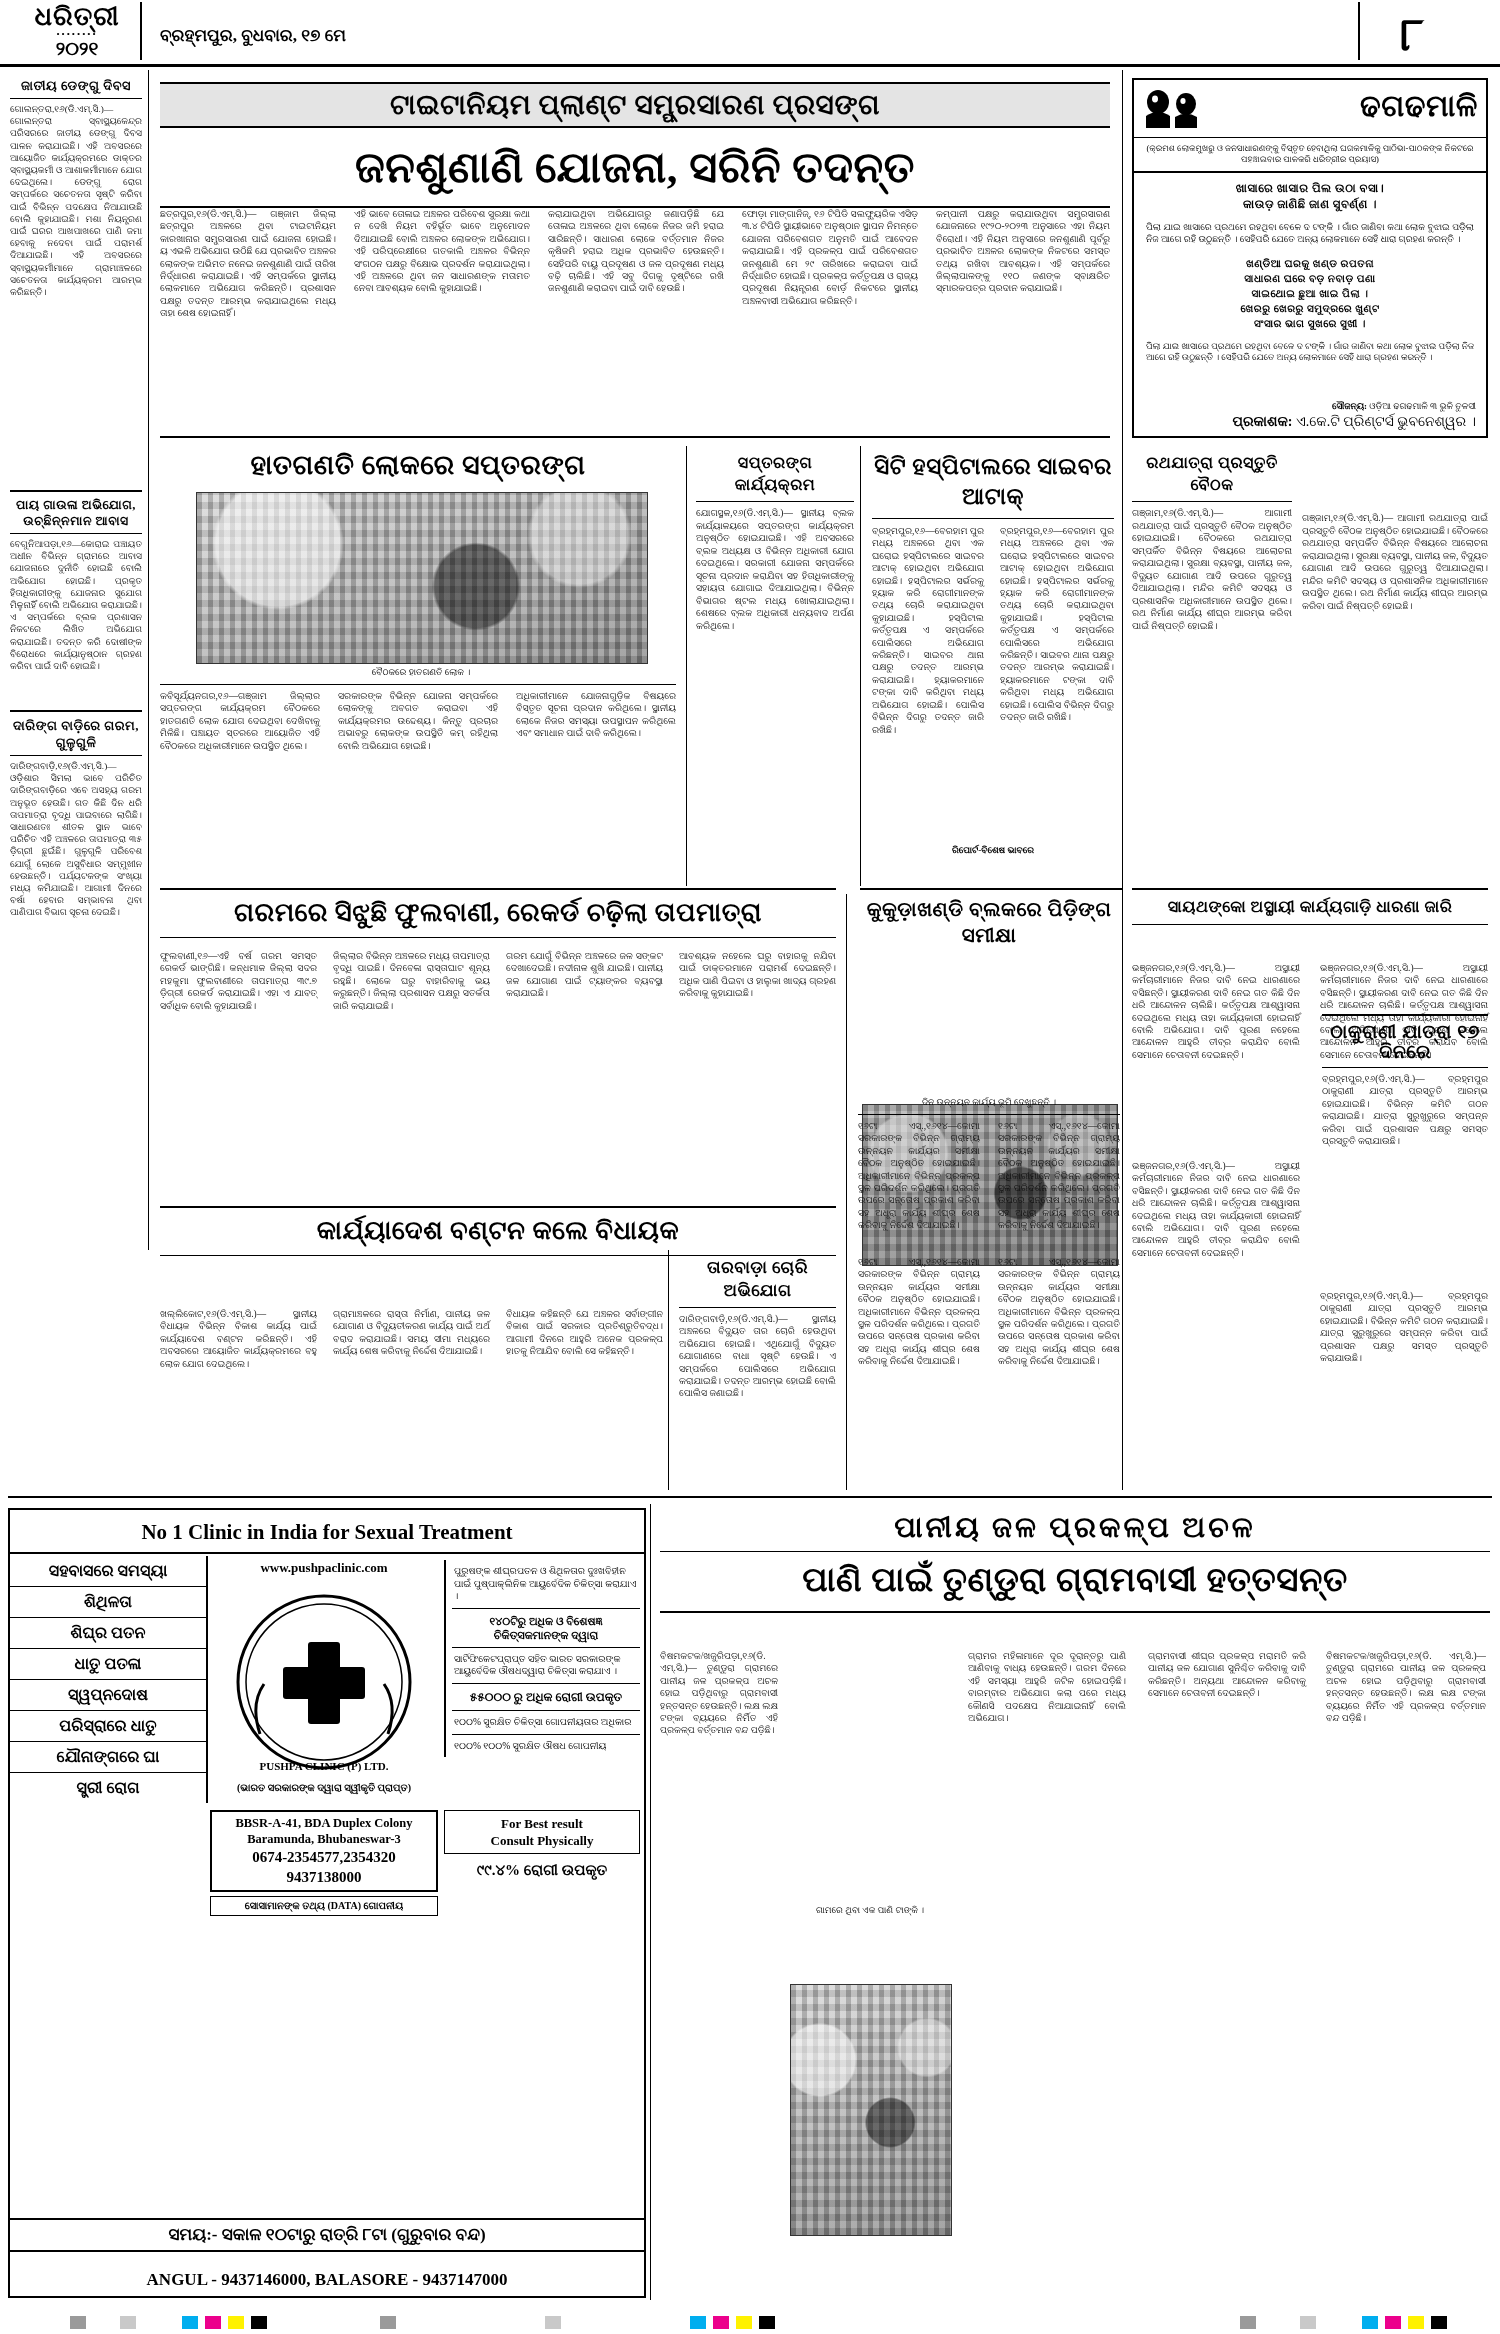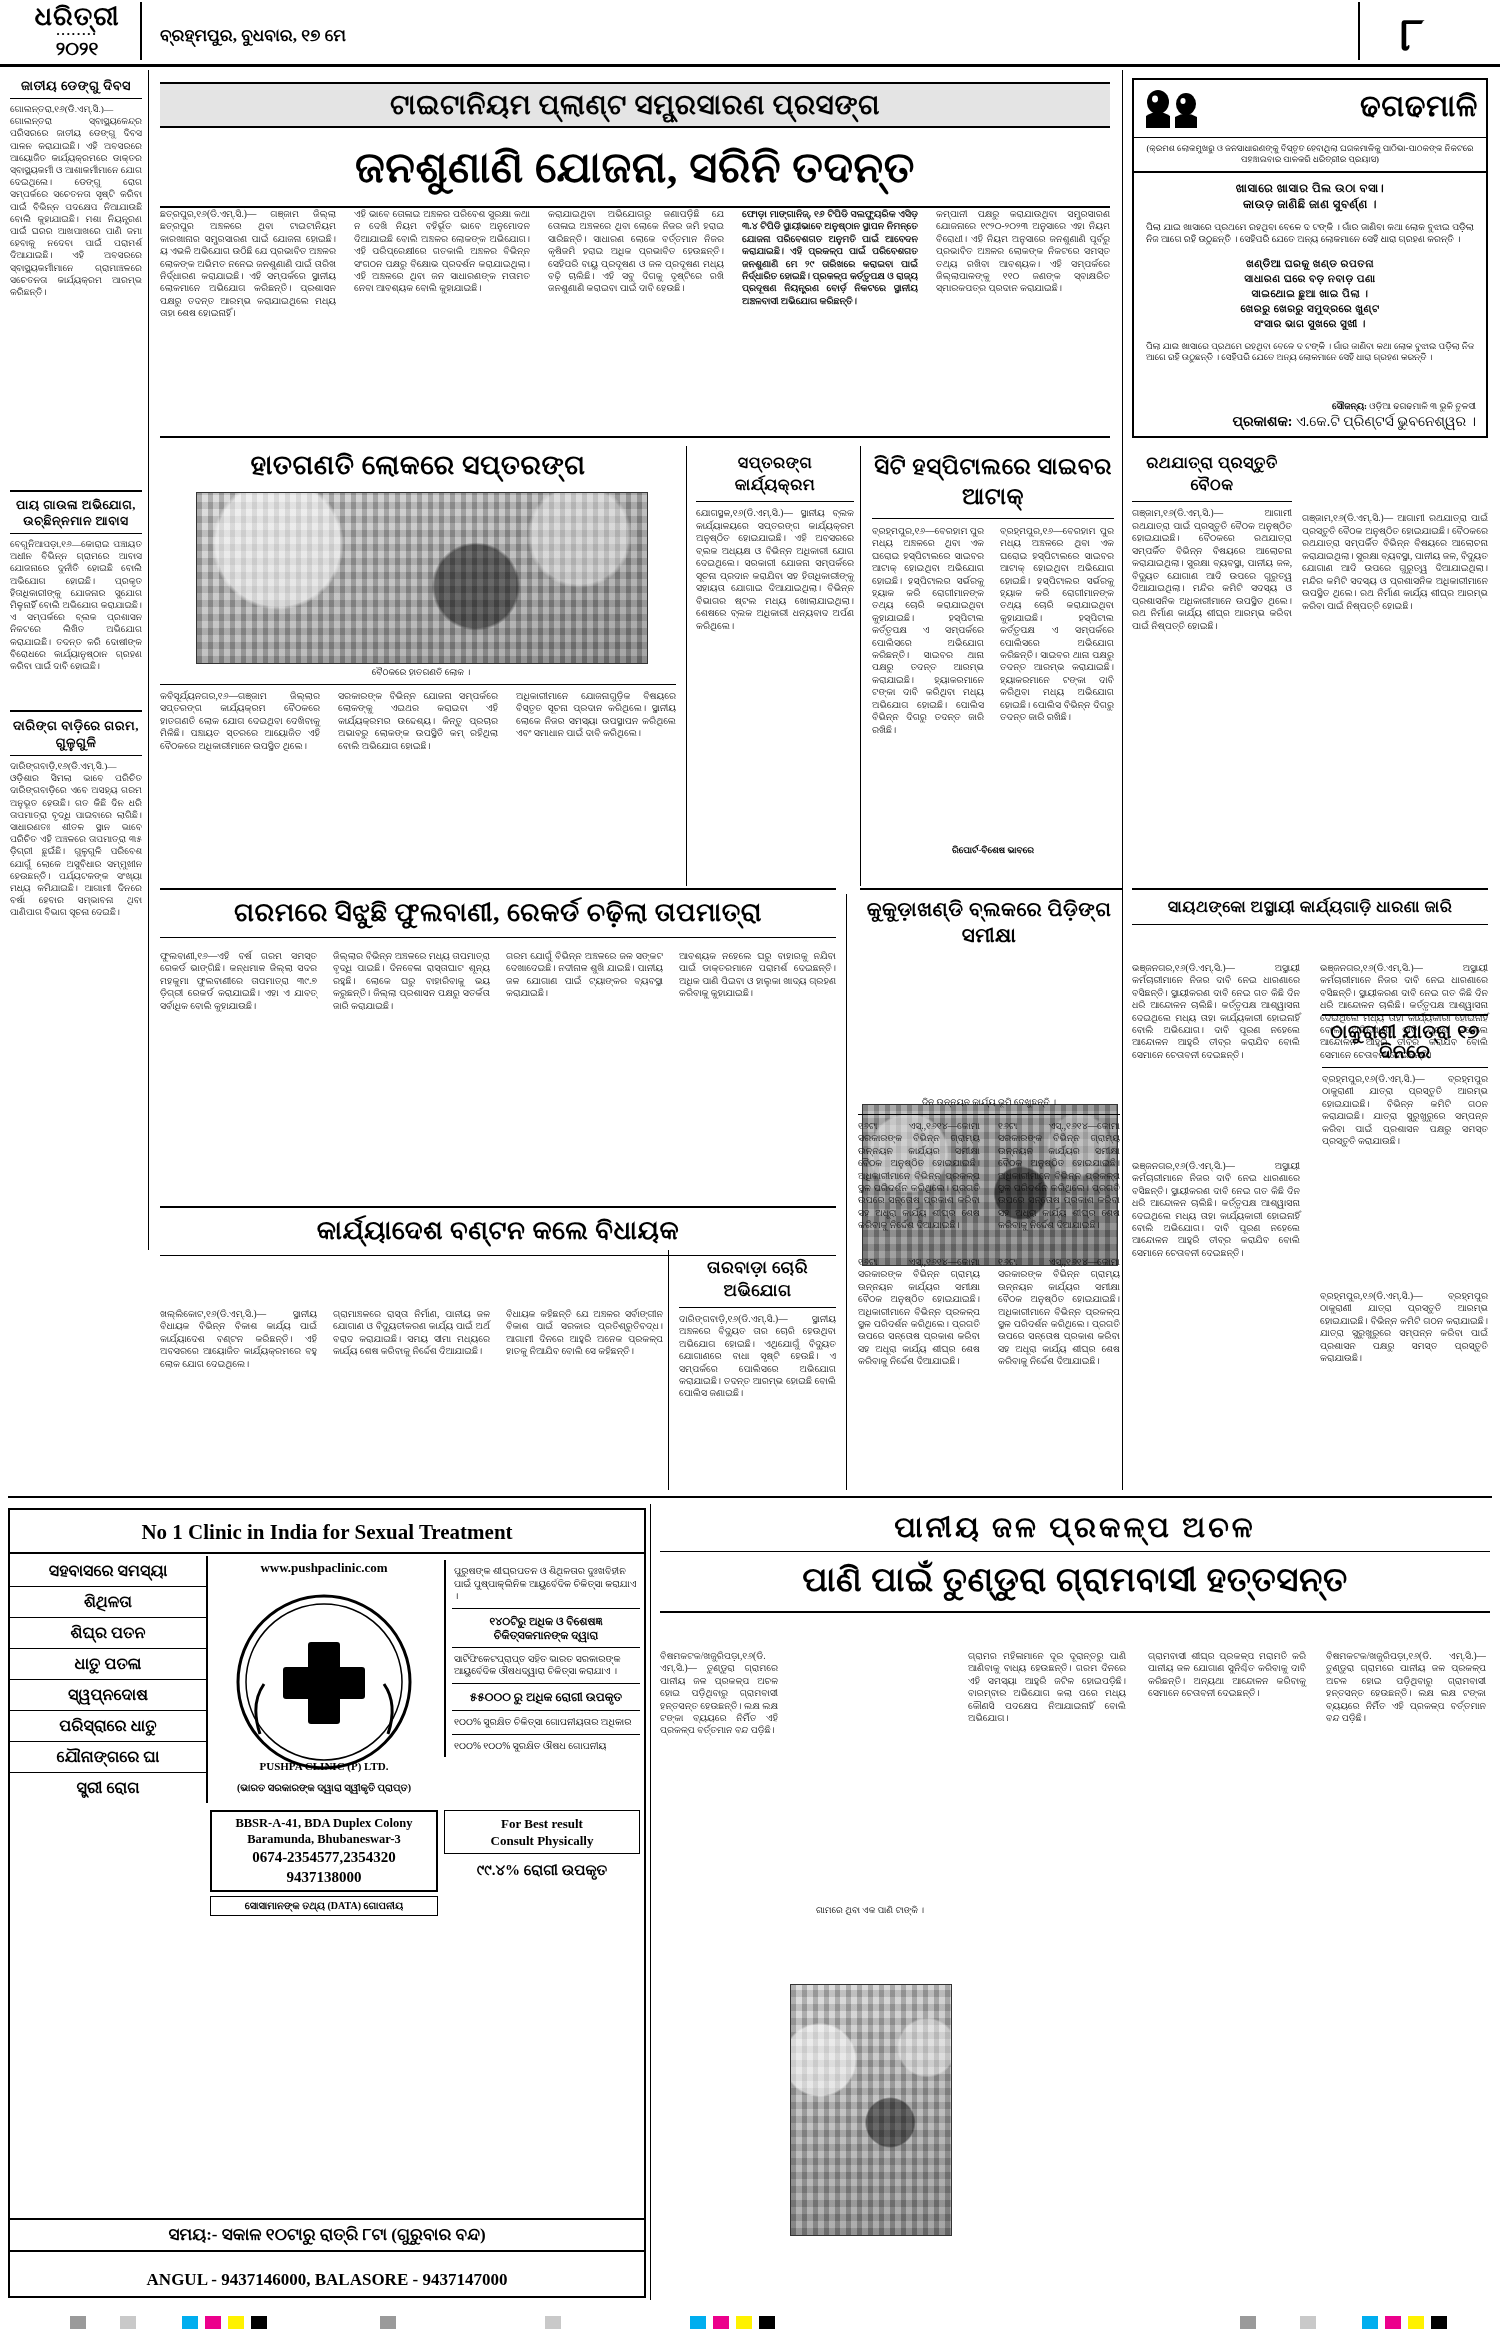--- a/index.html
+++ b/index.html
@@ -95,21 +95,21 @@
       <div class="hl" style="font-size:28px;line-height:34px;">ଟାଇଟାନିୟମ ପ୍ଲାଣ୍ଟ ସମ୍ପ୍ରସାରଣ ପ୍ରସଙ୍ଗ</div>
     </div>
     <div class="hl" style="font-size:43px;line-height:56px;margin-top:12px;">ଜନଶୁଣାଣି ଯୋଜନା, ସରିନି ତଦନ୍ତ</div>
     <div class="hrule2" style="position:static;width:100%;height:2px;background:#000;margin:10px 0 8px 0;"></div>
   </div>
 
   <div style="position:absolute;left:160px;top:208px;width:950px;height:200px;">
     <div class="tcol" style="left:0;top:0;width:176px;">ଛତ୍ରପୁର,୧୬(ଡି.ଏମ୍.ସି.)— ଗଞ୍ଜାମ ଜିଲ୍ଲା ଛତ୍ରପୁର ଅଞ୍ଚଳରେ ଥିବା ଟାଇଟାନିୟମ କାରଖାନାର ସମ୍ପ୍ରସାରଣ ପାଇଁ ଯୋଜନା ହୋଇଛି। ୟ ଏଭଳି ଅଭିଯୋଗ ଉଠିଛି ଯେ ପ୍ରଭାବିତ ଅଞ୍ଚଳର ଲୋକଙ୍କ ଅଭିମତ ନନେଇ ଜନଶୁଣାଣି ପାଇଁ ତାରିଖ ନିର୍ଦ୍ଧାରଣ କରାଯାଇଛି। ଏହି ସମ୍ପର୍କରେ ସ୍ଥାନୀୟ ଲୋକମାନେ ଅଭିଯୋଗ କରିଛନ୍ତି। ପ୍ରଶାସନ ପକ୍ଷରୁ ତଦନ୍ତ ଆରମ୍ଭ କରାଯାଇଥିଲେ ମଧ୍ୟ ତାହା ଶେଷ ହୋଇନାହିଁ।</div>
     <div class="tcol" style="left:194px;top:0;width:176px;">ଏହି ଭାବେ ତୋଳାଇ ଅଞ୍ଚଳର ପରିବେଶ ସୁରକ୍ଷା କଥା ନ ଦେଖି ନିୟମ ବହିର୍ଭୂତ ଭାବେ ଅନୁମୋଦନ ଦିଆଯାଇଛି ବୋଲି ଅଞ୍ଚଳର ଲୋକଙ୍କ ଅଭିଯୋଗ। ଏହି ପରିପ୍ରେକ୍ଷୀରେ ଗତକାଲି ଅଞ୍ଚଳର ବିଭିନ୍ନ ସଂଗଠନ ପକ୍ଷରୁ ବିକ୍ଷୋଭ ପ୍ରଦର୍ଶନ କରାଯାଇଥିଲା। ଏହି ଅଞ୍ଚଳରେ ଥିବା ଜନ ସାଧାରଣଙ୍କ ମତାମତ ନେବା ଆବଶ୍ୟକ ବୋଲି କୁହାଯାଇଛି।</div>
     <div class="tcol" style="left:388px;top:0;width:176px;">କରାଯାଇଥିବା ଅଭିଯୋଗରୁ ଜଣାପଡ଼ିଛି ଯେ ତୋଳାଇ ଅଞ୍ଚଳରେ ଥିବା ଲୋକେ ନିଜର ଜମି ହରାଇ ସାରିଛନ୍ତି। ସାଧାରଣ ଲୋକେ ବର୍ତ୍ତମାନ ନିଜର କୃଷିଜମି ହରାଇ ଅଧିକ ପ୍ରଭାବିତ ହେଉଛନ୍ତି। ସେହିପରି ବାୟୁ ପ୍ରଦୂଷଣ ଓ ଜଳ ପ୍ରଦୂଷଣ ମଧ୍ୟ ବଢ଼ି ଚାଲିଛି। ଏହି ସବୁ ଦିଗକୁ ଦୃଷ୍ଟିରେ ରଖି ଜନଶୁଣାଣି କରାଇବା ପାଇଁ ଦାବି ହେଉଛି।</div>
-    <div class="tcol" style="left:582px;top:0;width:176px;font-weight:bold;">ଫୋଡ଼ା ମାଙ୍ଗାନିଜ୍, ୧୬ ଟିପିଡି ସଲଫ୍ୟୁରିକ ଏସିଡ଼ ୩.୪ ଟିପିଡି ସ୍ଥାୟୀଭାବେ ଅନୁଷ୍ଠାନ ସ୍ଥାପନ ନିମନ୍ତେ ଯୋଜନା ପରିବେଶଗତ ଅନୁମତି ପାଇଁ ଆବେଦନ କରାଯାଇଛି। ଏହି ପ୍ରକଳ୍ପ ପାଇଁ ପରିବେଶଗତ ଜନଶୁଣାଣି ମେ ୨୯ ତାରିଖରେ କରାଇବା ପାଇଁ ନିର୍ଦ୍ଧାରିତ ହୋଇଛି। ପ୍ରକଳ୍ପ କର୍ତ୍ତୃପକ୍ଷ ଓ ରାଜ୍ୟ ପ୍ରଦୂଷଣ ନିୟନ୍ତ୍ରଣ ବୋର୍ଡ଼ ନିକଟରେ ସ୍ଥାନୀୟ ଅଞ୍ଚଳବାସୀ ଅଭିଯୋଗ କରିଛନ୍ତି।</div>
+    <div class="tcol" style="left:582px;top:0;width:176px;">ଫୋଡ଼ା ମାଙ୍ଗାନିଜ୍, ୧୬ ଟିପିଡି ସଲଫ୍ୟୁରିକ ଏସିଡ଼ ୩.୪ ଟିପିଡି ସ୍ଥାୟୀଭାବେ ଅନୁଷ୍ଠାନ ସ୍ଥାପନ ନିମନ୍ତେ ଯୋଜନା ପରିବେଶଗତ ଅନୁମତି ପାଇଁ ଆବେଦନ କରାଯାଇଛି। ଏହି ପ୍ରକଳ୍ପ ପାଇଁ ପରିବେଶଗତ ଜନଶୁଣାଣି ମେ ୨୯ ତାରିଖରେ କରାଇବା ପାଇଁ ନିର୍ଦ୍ଧାରିତ ହୋଇଛି। ପ୍ରକଳ୍ପ କର୍ତ୍ତୃପକ୍ଷ ଓ ରାଜ୍ୟ ପ୍ରଦୂଷଣ ନିୟନ୍ତ୍ରଣ ବୋର୍ଡ଼ ନିକଟରେ ସ୍ଥାନୀୟ ଅଞ୍ଚଳବାସୀ ଅଭିଯୋଗ କରିଛନ୍ତି।</div>
     <div class="tcol" style="left:776px;top:0;width:174px;">କମ୍ପାନୀ ପକ୍ଷରୁ କରାଯାଉଥିବା ସମ୍ପ୍ରସାରଣ ଯୋଜନାରେ ୧୯୨୦-୨୦୨୩ ଅନୁସାରେ ଏହା ନିୟମ ବିରୋଧୀ। ଏହି ନିୟମ ଅନୁସାରେ ଜନଶୁଣାଣି ପୂର୍ବରୁ ପ୍ରଭାବିତ ଅଞ୍ଚଳର ଲୋକଙ୍କ ନିକଟରେ ସମସ୍ତ ତଥ୍ୟ ରଖିବା ଆବଶ୍ୟକ। ଏହି ସମ୍ପର୍କରେ ଜିଲ୍ଲାପାଳଙ୍କୁ ୧୧୦ ଜଣଙ୍କ ସ୍ବାକ୍ଷରିତ ସ୍ମାରକପତ୍ର ପ୍ରଦାନ କରାଯାଇଛି।</div>
   </div>
   <div class="hrule2" style="left:160px;top:436px;width:950px;"></div>
 
   <div class="box" style="left:1132px;top:78px;width:356px;height:360px;">
     <div style="border-bottom:1px solid #000;padding:6px 6px 4px 6px;position:relative;height:58px;box-sizing:border-box;">
       <div style="position:absolute;left:8px;top:6px;width:62px;height:44px;">
         <svg width="62" height="44" viewBox="0 0 62 44">
           <ellipse cx="16" cy="16" rx="11" ry="12" fill="#000"></ellipse>
           <ellipse cx="13" cy="13" rx="3" ry="3.4" fill="#fff"></ellipse>
@@ -152,21 +152,21 @@
   </div>
 
   <div style="position:absolute;left:160px;top:448px;width:516px;">
     <div class="hl" style="font-size:27px;line-height:34px;">ହାତଗଣତି ଲୋକରେ ସପ୍ତରଙ୍ଗ</div>
   </div>
   <div class="photo" style="left:196px;top:492px;width:450px;height:170px;"></div>
   <div class="cap" style="position:absolute;left:196px;top:664px;width:450px;">ବୈଠକରେ ହାତଗଣତି ଲୋକ ।</div>
   <div class="hrule" style="left:160px;top:684px;width:516px;"></div>
   <div style="position:absolute;left:160px;top:690px;width:516px;height:190px;">
     <div class="tcol" style="left:0;top:0;width:160px;">କବିସୂର୍ଯ୍ୟନଗର,୧୬—ଗଞ୍ଜାମ ଜିଲ୍ଲାର ସପ୍ତରଙ୍ଗ କାର୍ଯ୍ୟକ୍ରମ ବୈଠକରେ ହାତଗଣତି ଲୋକ ଯୋଗ ଦେଇଥିବା ଦେଖିବାକୁ ମିଳିଛି। ପଞ୍ଚାୟତ ସ୍ତରରେ ଆୟୋଜିତ ଏହି ବୈଠକରେ ଅଧିକାରୀମାନେ ଉପସ୍ଥିତ ଥିଲେ।</div>
-    <div class="tcol" style="left:178px;top:0;width:160px;">ସରକାରଙ୍କ ବିଭିନ୍ନ ଯୋଜନା ସମ୍ପର୍କରେ ଲୋକଙ୍କୁ ଏଇଥର କରାଇବା ଏହି କାର୍ଯ୍ୟକ୍ରମର ଉଦ୍ଦେଶ୍ୟ। କିନ୍ତୁ ପ୍ରଚାର ଅଭାବରୁ ଲୋକଙ୍କ ଉପସ୍ଥିତି କମ୍ ରହିଥିଲା ବୋଲି ଅଭିଯୋଗ ହୋଇଛି।</div>
+    <div class="tcol" style="left:178px;top:0;width:160px;">ସରକାରଙ୍କ ବିଭିନ୍ନ ଯୋଜନା ସମ୍ପର୍କରେ ଲୋକଙ୍କୁ ଅବଗତ କରାଇବା ଏହି କାର୍ଯ୍ୟକ୍ରମର ଉଦ୍ଦେଶ୍ୟ। କିନ୍ତୁ ପ୍ରଚାର ଅଭାବରୁ ଲୋକଙ୍କ ଉପସ୍ଥିତି କମ୍ ରହିଥିଲା ବୋଲି ଅଭିଯୋଗ ହୋଇଛି।</div>
     <div class="tcol" style="left:356px;top:0;width:160px;">ଅଧିକାରୀମାନେ ଯୋଜନାଗୁଡ଼ିକ ବିଷୟରେ ବିସ୍ତୃତ ସୂଚନା ପ୍ରଦାନ କରିଥିଲେ। ସ୍ଥାନୀୟ ଲୋକେ ନିଜର ସମସ୍ୟା ଉପସ୍ଥାପନ କରିଥିଲେ ଏବଂ ସମାଧାନ ପାଇଁ ଦାବି କରିଥିଲେ।</div>
   </div>
 
   <div class="col-rule" style="left:686px;top:446px;height:440px;"></div>
   <div class="col-rule" style="left:860px;top:446px;height:440px;"></div>
   <div class="col-rule" style="left:1122px;top:446px;height:440px;"></div>
 
   <div style="position:absolute;left:696px;top:452px;width:158px;">
     <div class="hl" style="font-size:16px;line-height:22px;">ସପ୍ତରଙ୍ଗ କାର୍ଯ୍ୟକ୍ରମ</div>
     <div class="hrule" style="position:static;width:100%;height:1px;background:#000;margin:5px 0;"></div>

